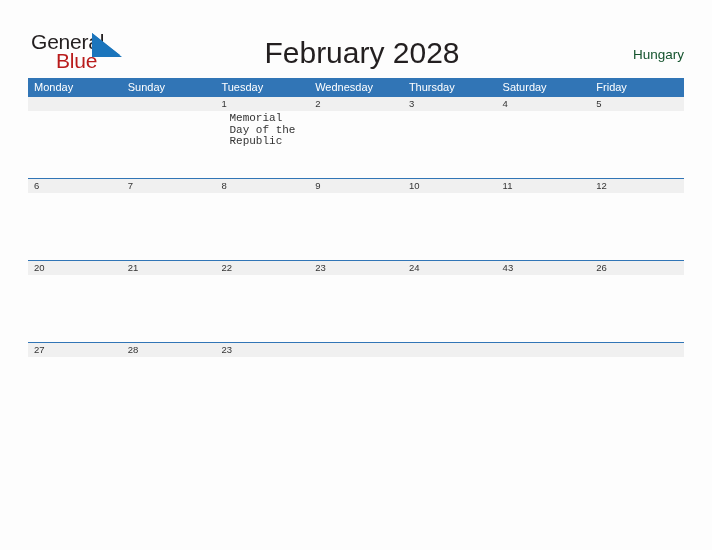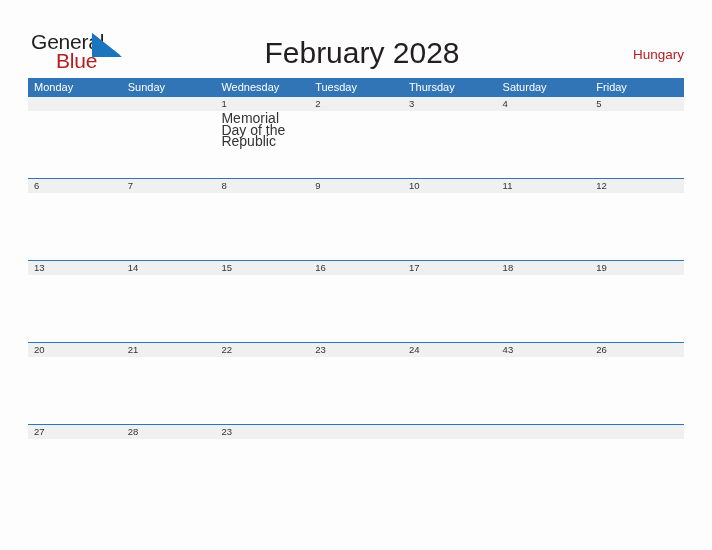--- a/index.html
+++ b/index.html
@@ -71,21 +71,21 @@
     font-weight: normal;
     margin: 6px;
     letter-spacing: 0px;
   }
 
   #country-label {
     position: absolute;
     right: 28px;
     top: 47px;
     font-size: 13.5px;
-    color: #b91c1c;
+    color: #14532d;
     font-family: "Liberation Sans", sans-serif;
   }
 
   
   #calendar {
     position: absolute;
     left: 28px;
     top: 78px;
     width: 656px;
   }
@@ -131,25 +131,26 @@
   }
 
   .event-band {
     display: flex;
     background: #fdfdfd;
   }
   .event-cell {
     flex: 1 1 0;
     padding: 2px 8px 0 6px;
     box-sizing: border-box;
-    font-size: 14px;
+    font-size: 11px;
     line-height: 11.5px;
     color: #333333;
-    font-family: Liberation Sans, sans-serif;
+    font-family: Liberation Mono, monospace;
     word-wrap: break-word;
+    margin-left: 8px;
   }
 
   
   .week-row.h-tall .event-band  { height: 67px; }
   .week-row.h-std .event-band   { height: 67px; }
   .week-row.h-last .event-band  { height: 22px; }
 </style>
 </head>
 <body>
 
@@ -170,22 +171,22 @@
 
   <div id="country-label">Hungary</div>
 
 </div>
 
 <div id="calendar">
 
   <div id="weekday-header">
     <div class="weekday-cell">Monday</div>
     <div class="weekday-cell">Sunday</div>
+    <div class="weekday-cell">Tuesday</div>
     <div class="weekday-cell">Wednesday</div>
-    <div class="weekday-cell">Tuesday</div>
     <div class="weekday-cell">Thursday</div>
     <div class="weekday-cell">Saturday</div>
     <div class="weekday-cell">Friday</div>
   </div>
 
   <div class="week-row h-tall">
     <div class="daynum-band">
       <div class="daynum-cell"></div>
       <div class="daynum-cell"></div>
       <div class="daynum-cell">1</div>
@@ -219,40 +220,20 @@
       <div class="event-cell"></div>
       <div class="event-cell"></div>
       <div class="event-cell"></div>
       <div class="event-cell"></div>
       <div class="event-cell"></div>
       <div class="event-cell"></div>
       <div class="event-cell"></div>
     </div>
   </div>
 
-  <div class="week-row h-std">
-    <div class="daynum-band">
-      <div class="daynum-cell">13</div>
-      <div class="daynum-cell">14</div>
-      <div class="daynum-cell">15</div>
-      <div class="daynum-cell">16</div>
-      <div class="daynum-cell">17</div>
-      <div class="daynum-cell">18</div>
-      <div class="daynum-cell">19</div>
-    </div>
-    <div class="event-band">
-      <div class="event-cell"></div>
-      <div class="event-cell"></div>
-      <div class="event-cell"></div>
-      <div class="event-cell"></div>
-      <div class="event-cell"></div>
-      <div class="event-cell"></div>
-      <div class="event-cell"></div>
-    </div>
-  </div>
 
   <div class="week-row h-tall">
     <div class="daynum-band">
       <div class="daynum-cell">20</div>
       <div class="daynum-cell">21</div>
       <div class="daynum-cell">22</div>
       <div class="daynum-cell">23</div>
       <div class="daynum-cell">24</div>
       <div class="daynum-cell">43</div>
       <div class="daynum-cell">26</div>

